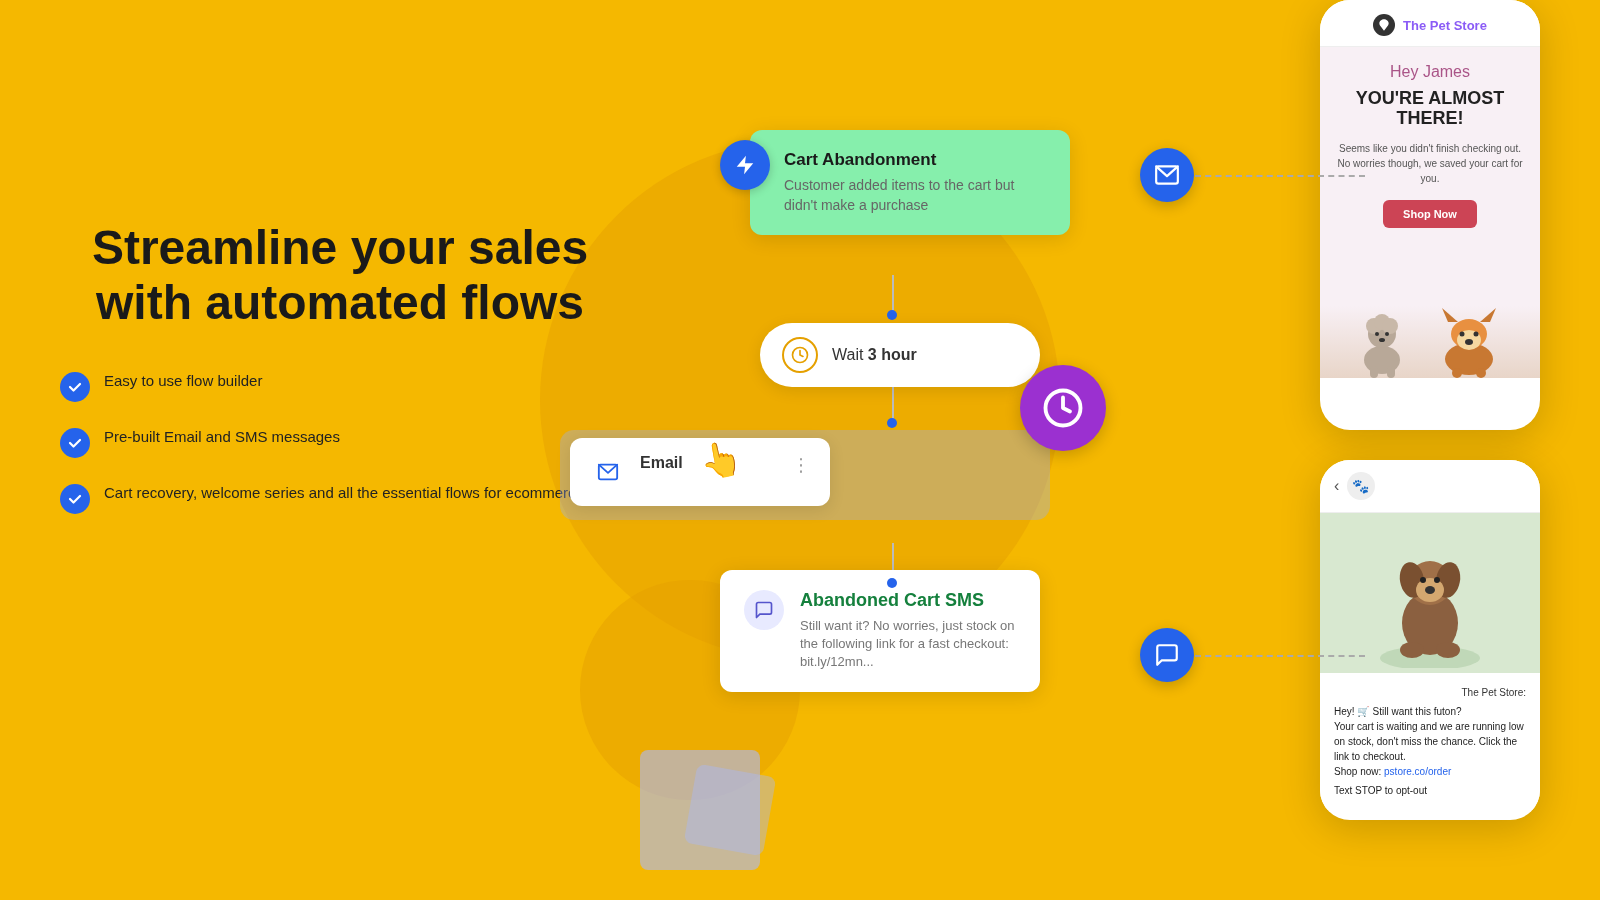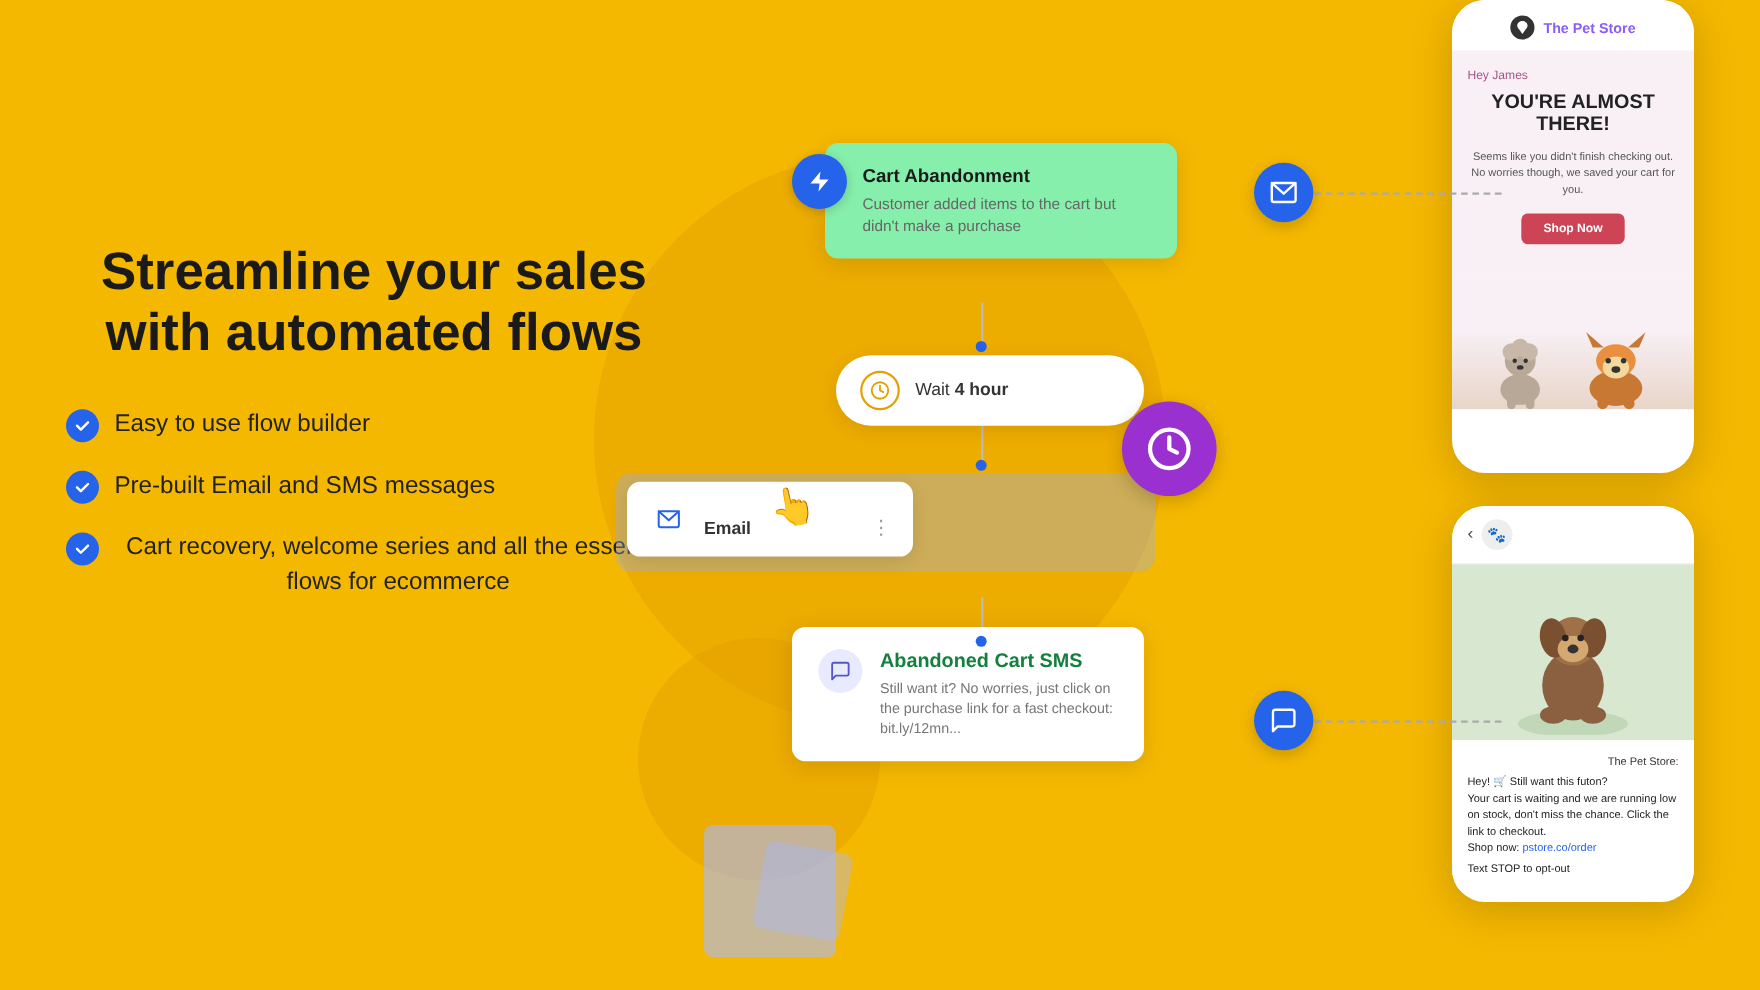--- a/index.html
+++ b/index.html
@@ -50,21 +50,21 @@
     .feature-list {
       list-style: none;
       display: flex;
       flex-direction: column;
       gap: 24px;
     }
     .feature-item {
       display: flex;
       align-items: flex-start;
       gap: 14px;
-      font-size: 22px;
+      font-size: 15px;
       color: #222;
       line-height: 1.4;
     }
     .check-icon {
       width: 30px;
       height: 30px;
       border-radius: 50%;
       background: #2563EB;
       display: flex;
       align-items: center;
@@ -130,21 +130,21 @@
       font-weight: 700;
     }
 
     
     .email-card {
       background: white;
       border-radius: 12px;
       padding: 16px 20px;
       box-shadow: 0 4px 16px rgba(0,0,0,0.10);
       display: flex;
-      align-items: flex-end;
+      align-items: flex-start;
       gap: 14px;
       width: 260px;
       position: relative;
     }
     .email-icon-box {
       width: 36px;
       height: 36px;
       display: flex;
       align-items: center;
       justify-content: center;
@@ -292,22 +292,23 @@
       font-size: 13px;
       font-weight: 600;
       color: #8b5cf6;
     }
     .phone-email-body {
       background: #f8f0f5;
       padding: 16px 14px;
       flex: 1;
     }
     .email-greeting {
-      font-size: 11px;
+      font-size: 16px;
       color: #aa5588;
+      text-align: center;
       margin-bottom: 8px;
     }
     .email-big-text {
       font-size: 18px;
       font-weight: 700;
       color: #222;
       text-align: center;
       line-height: 1.1;
       margin-bottom: 12px;
     }
@@ -486,21 +487,21 @@
 
 <div style="position:absolute; top:323px; left:760px; z-index:3;">
   <div class="wait-card">
     <div class="wait-icon">
       <svg width="18" height="18" viewBox="0 0 24 24" fill="none" stroke="#E5A000" stroke-width="2.2" stroke-linecap="round" stroke-linejoin="round">
         <circle cx="12" cy="12" r="10"></circle>
         <polyline points="12 6 12 12 16 14"></polyline>
       </svg>
     </div>
     <div class="wait-text">
-      <span>Wait </span><strong>4 hour</strong>
+      <span>Wait </span><strong>3 hour</strong>
     </div>
   </div>
 </div>
 
 <div style="position:absolute; top:383px; left:892px; width:2px; height:38px; background:#bbb; z-index:2;"></div>
 <div style="position:absolute; top:418px; left:887px; width:10px; height:10px; border-radius:50%; background:#2563EB; z-index:3;"></div>
 
 <div class="email-overlay"></div>
 
 <div class="email-card-wrapper">
@@ -523,21 +524,21 @@
 
 <div class="sms-card-wrapper">
   <div class="sms-card">
     <div class="sms-icon">
       <svg width="20" height="20" viewBox="0 0 24 24" fill="none" stroke="#5555cc" stroke-width="2" stroke-linecap="round" stroke-linejoin="round">
         <path d="M21 15a2 2 0 0 1-2 2H7l-4 4V5a2 2 0 0 1 2-2h14a2 2 0 0 1 2 2z"></path>
       </svg>
     </div>
     <div class="sms-card-content">
       <div class="sms-title">Abandoned Cart SMS</div>
-      <div class="sms-desc">Still want it? No worries, just click on the purchase link for a fast checkout: bit.ly/12mn...</div>
+      <div class="sms-desc">Still want it? No worries, just stock on the following link for a fast checkout: bit.ly/12mn...</div>
     </div>
   </div>
 </div>
 
 <div class="blue-rect" style="width:120px; height:120px; bottom:30px; left:640px; opacity:0.6;"></div>
 <div class="blue-rect" style="width:80px; height:80px; bottom:50px; left:690px; opacity:0.4; transform:rotate(10deg);"></div>
 
 <div class="purple-clock">
   <svg width="42" height="42" viewBox="0 0 24 24" fill="none" stroke="white" stroke-width="2.2" stroke-linecap="round" stroke-linejoin="round">
     <circle cx="12" cy="12" r="10"></circle>

